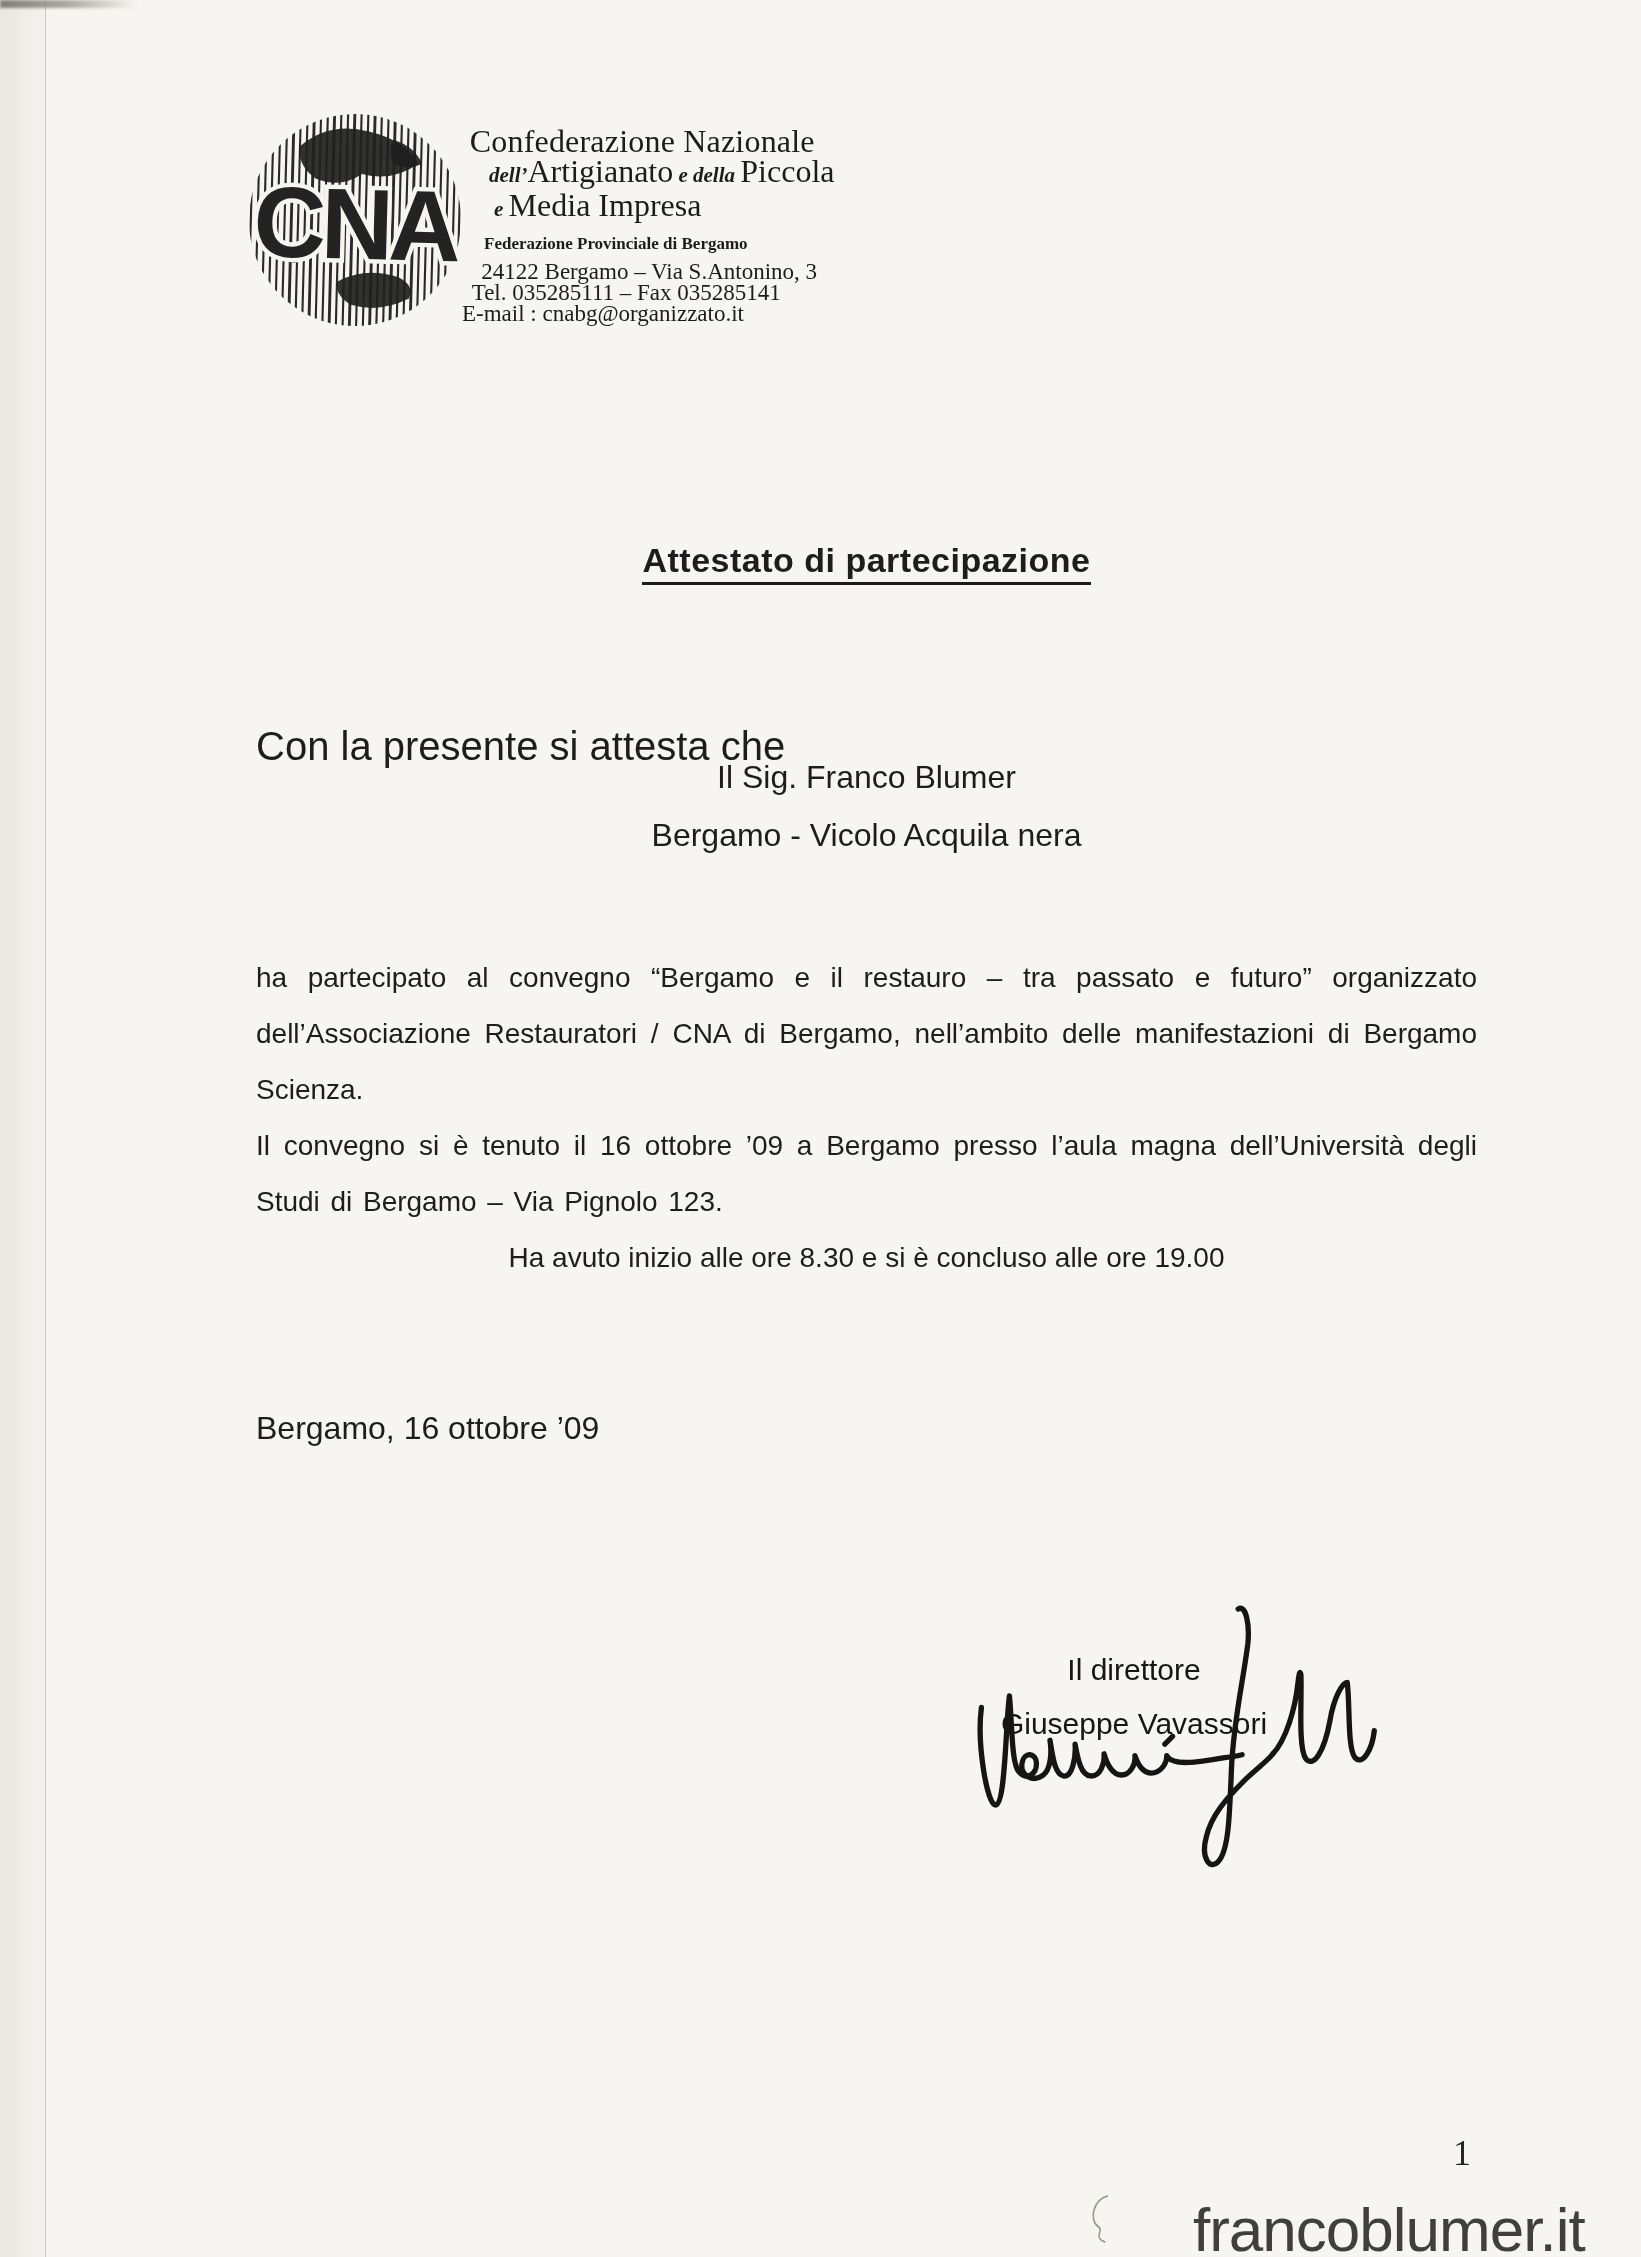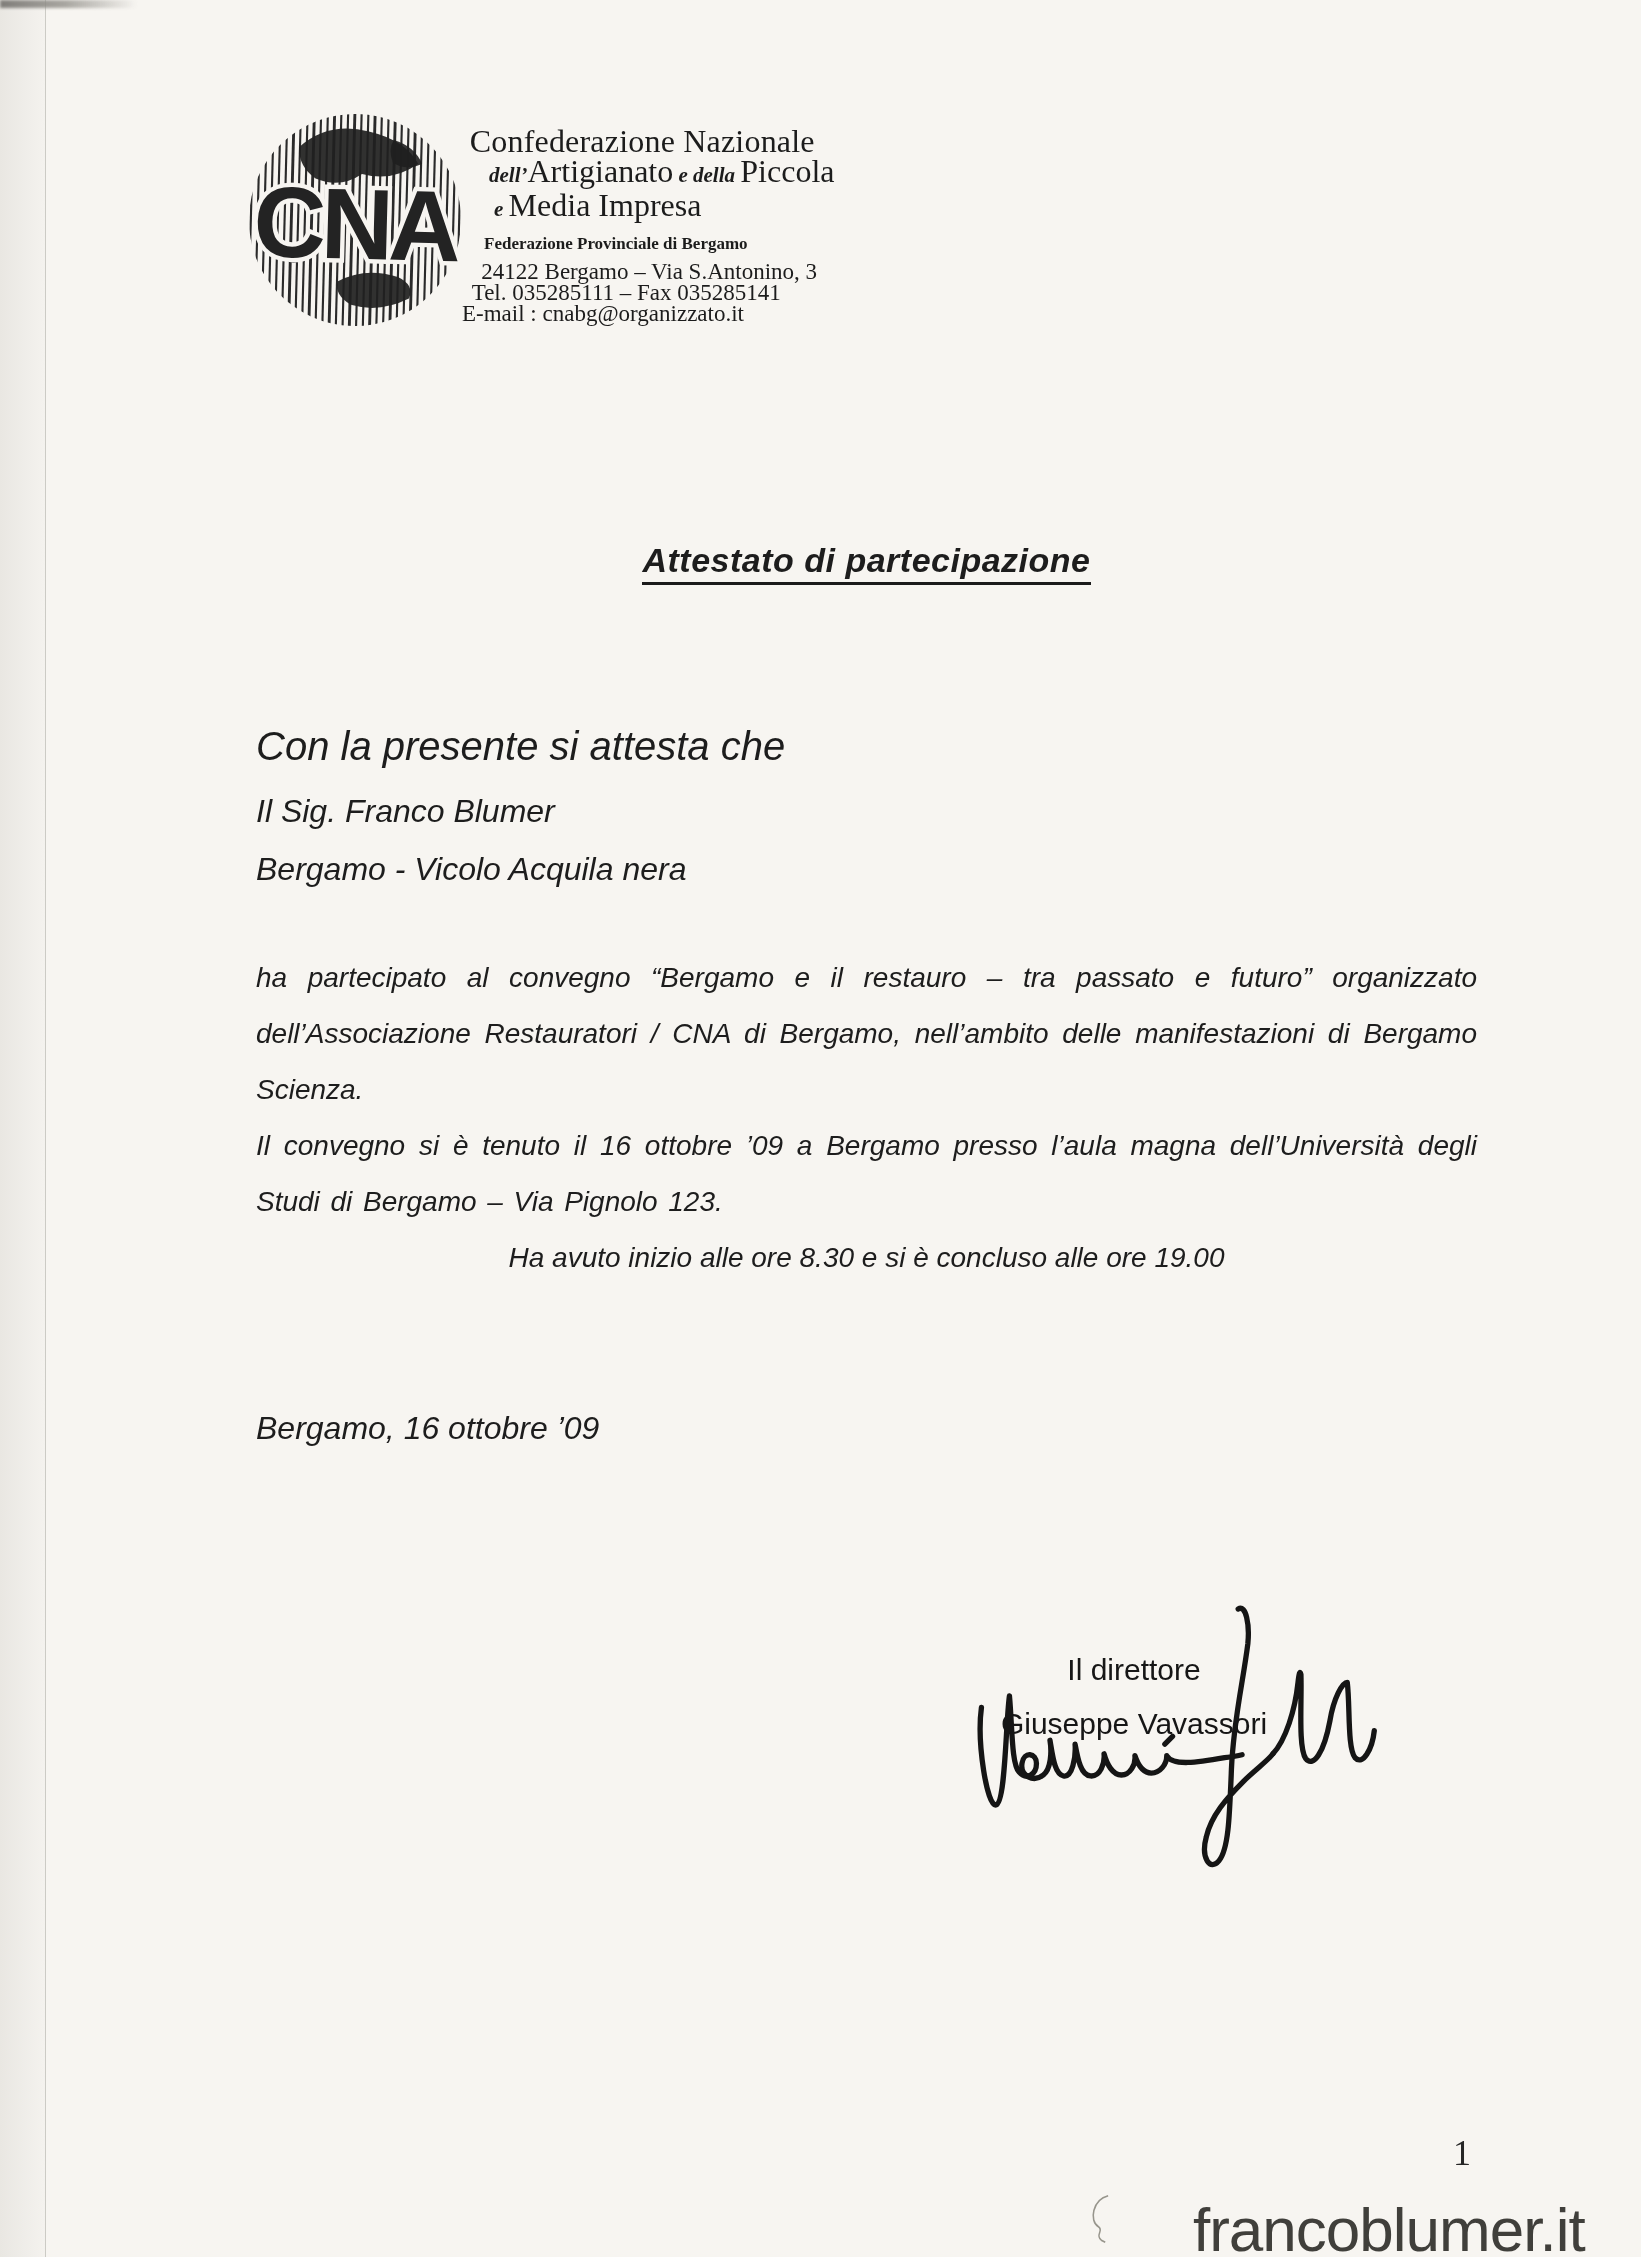--- a/index.html
+++ b/index.html
@@ -28,28 +28,28 @@
   .lh-text{position:absolute;left:462px;top:126px;font-family:"Liberation Serif", serif;color:#1c1c1c;}
   .lh-l1{font-size:32px;line-height:30px;margin-left:7.7px;letter-spacing:0.2px;}
   .lh-l2{font-size:32px;line-height:30px;margin-left:27px;}
   .lh-l3{font-size:32px;line-height:30px;margin-left:32px;}
   .lh-small-it{font-size:21px;font-style:italic;font-weight:bold;}
   .lh-fed{font-size:17px;line-height:29px;font-weight:bold;margin-left:22px;margin-top:4.8px;}
   .lh-addr{font-size:23px;line-height:21px;margin-left:19.3px;margin-top:2.9px;}
   .lh-tel{font-size:23px;line-height:21px;margin-left:9.7px;}
   .lh-mail{font-size:23px;line-height:21px;margin-left:0;}
   
-  .content{position:absolute;left:256px;width:1221px;font-style:italic;}
+  .content{position:absolute;left:256px;width:1221px;}
   .title-wrap{top:541px;text-align:center;}
   .title-wrap span{
     font-size:34px;font-weight:bold;letter-spacing:0.5px;
     border-bottom:3.9px solid #1b1b1b;padding-bottom:2.9px;
   }
   .intro{top:724px;font-size:40px;}
-  .recipient{top:782px;text-align:left;font-size:32px;line-height:58px;}
+  .recipient{top:748px;text-align:center;font-size:32px;line-height:58px;}
   .paras{top:950px;font-size:28px;line-height:56px;}
   .paras p{margin:0;text-align:justify;word-spacing:2.9px;}
   .paras p.no-just{text-align:center;word-spacing:normal;}
   .dateline{top:1410px;font-size:32px;}
   .sigblock{position:absolute;left:970px;top:1643px;width:328px;text-align:center;font-size:30px;line-height:54px;color:#161616;}
   .signature{position:absolute;left:966px;top:1574px;width:444px;height:319px;}
   .pagenum{position:absolute;left:1453px;top:2132px;font-family:"Liberation Serif",serif;font-size:36px;color:#262626;}
   .watermark{
     position:absolute;left:1193px;top:2194px;
     font-size:62px;letter-spacing:-1px;color:#403f3b;font-weight:400;

